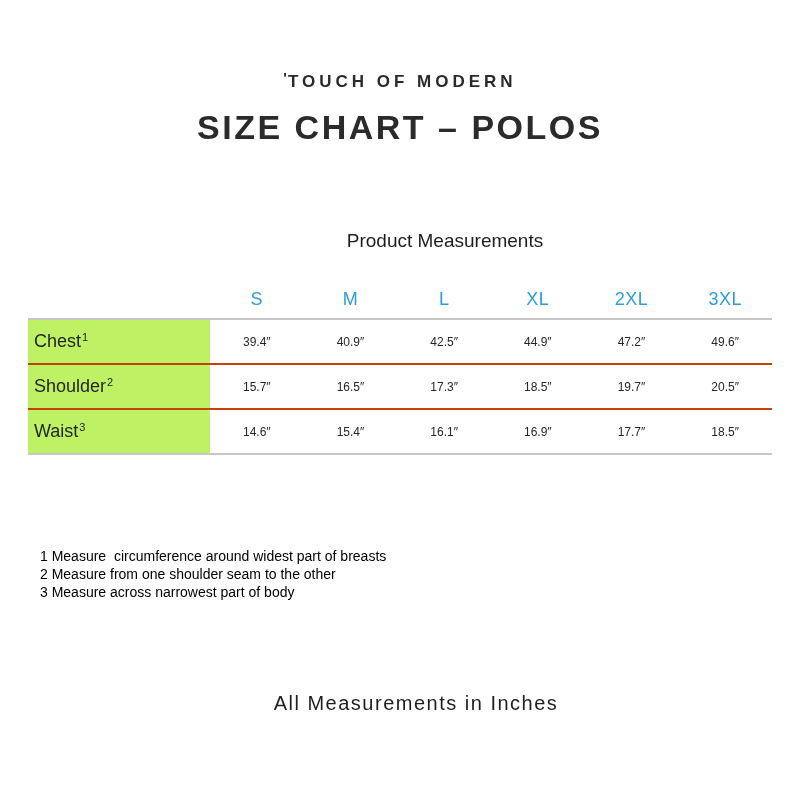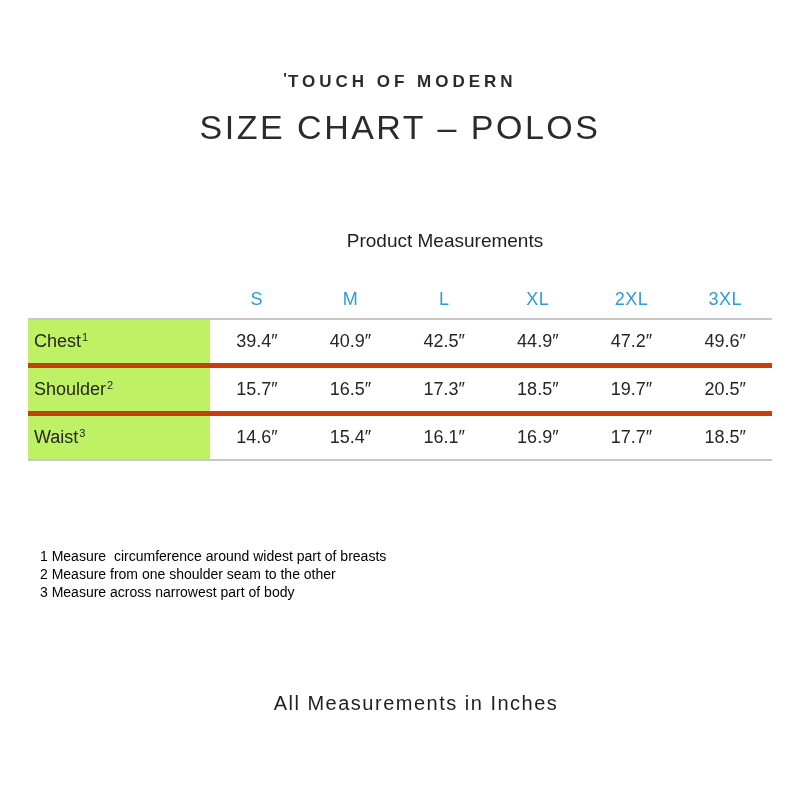--- a/index.html
+++ b/index.html
@@ -31,21 +31,21 @@
     position: relative;
     top: -4px;
     letter-spacing: 0;
     margin-right: 1px;
   }
   .title {
     position: absolute;
     top: 108px; left: 0; width: 100%;
     text-align: center;
     font-size: 34px;
-    font-weight: 400;
+    font-weight: 700;
     letter-spacing: 2.5px;
     color: #2b2b2b;
   }
 
   
   .caption {
     position: absolute;
     top: 230px; left: 0; width: 100%;
     text-align: center;
     font-size: 19px;
@@ -72,41 +72,41 @@
     color: #2e9cd9;
     font-size: 18px;
     font-weight: 500;
     letter-spacing: 0.5px;
   }
   .table-body {
     border-top: 2px solid #c7c7c7;
     border-bottom: 2px solid #c7c7c7;
   }
   .data-row { height: 43px; }
-  .data-row + .data-row { border-top: 5px solid #c2410c; }
+  .data-row + .data-row { border-top: 2px solid #c2410c; }
   .label-cell {
     background: #bef264;
     height: 100%;
     display: flex;
     align-items: center;
     padding-left: 6px;
     box-sizing: border-box;
     font-size: 18px;
     color: #262626;
   }
   .label-cell sup {
     font-size: 11px;
     line-height: 0;
     position: relative;
     top: -5px;
     margin-left: 1px;
   }
   .value-cell {
     text-align: center;
-    font-size: 18px;
+    font-size: 12px;
     color: #262626;
   }
 
   
   .footnotes {
     position: absolute;
     left: 40px;
     top: 547px;
     font-size: 14px;
     line-height: 18px;

